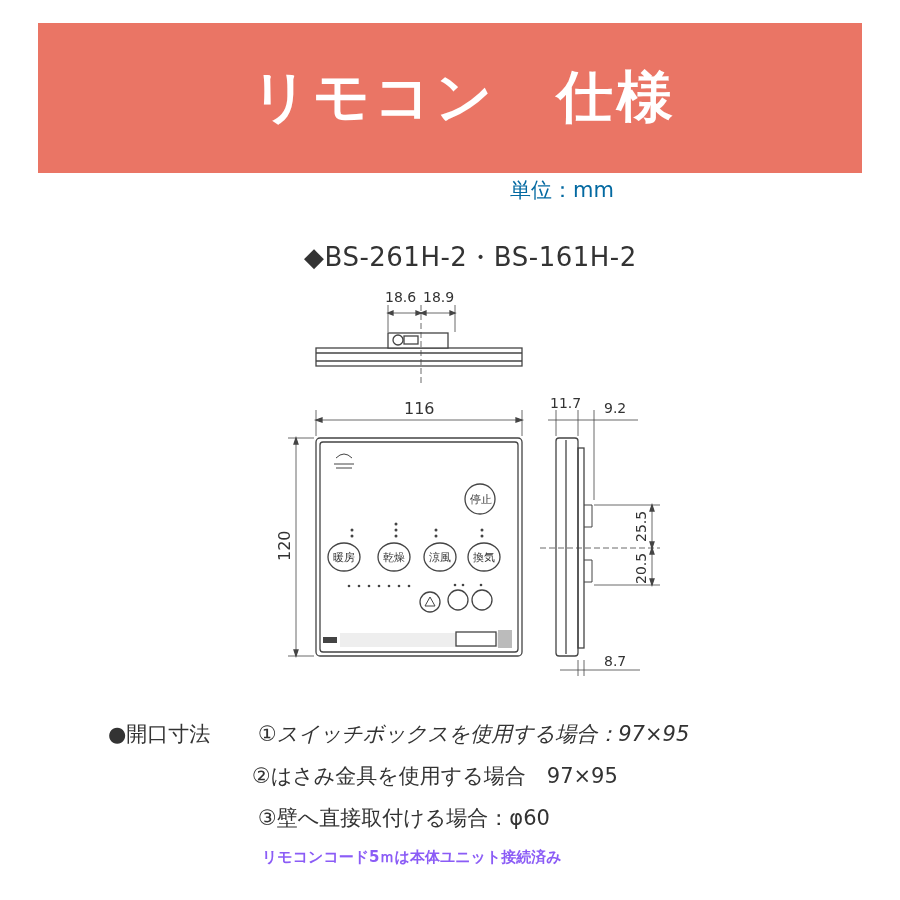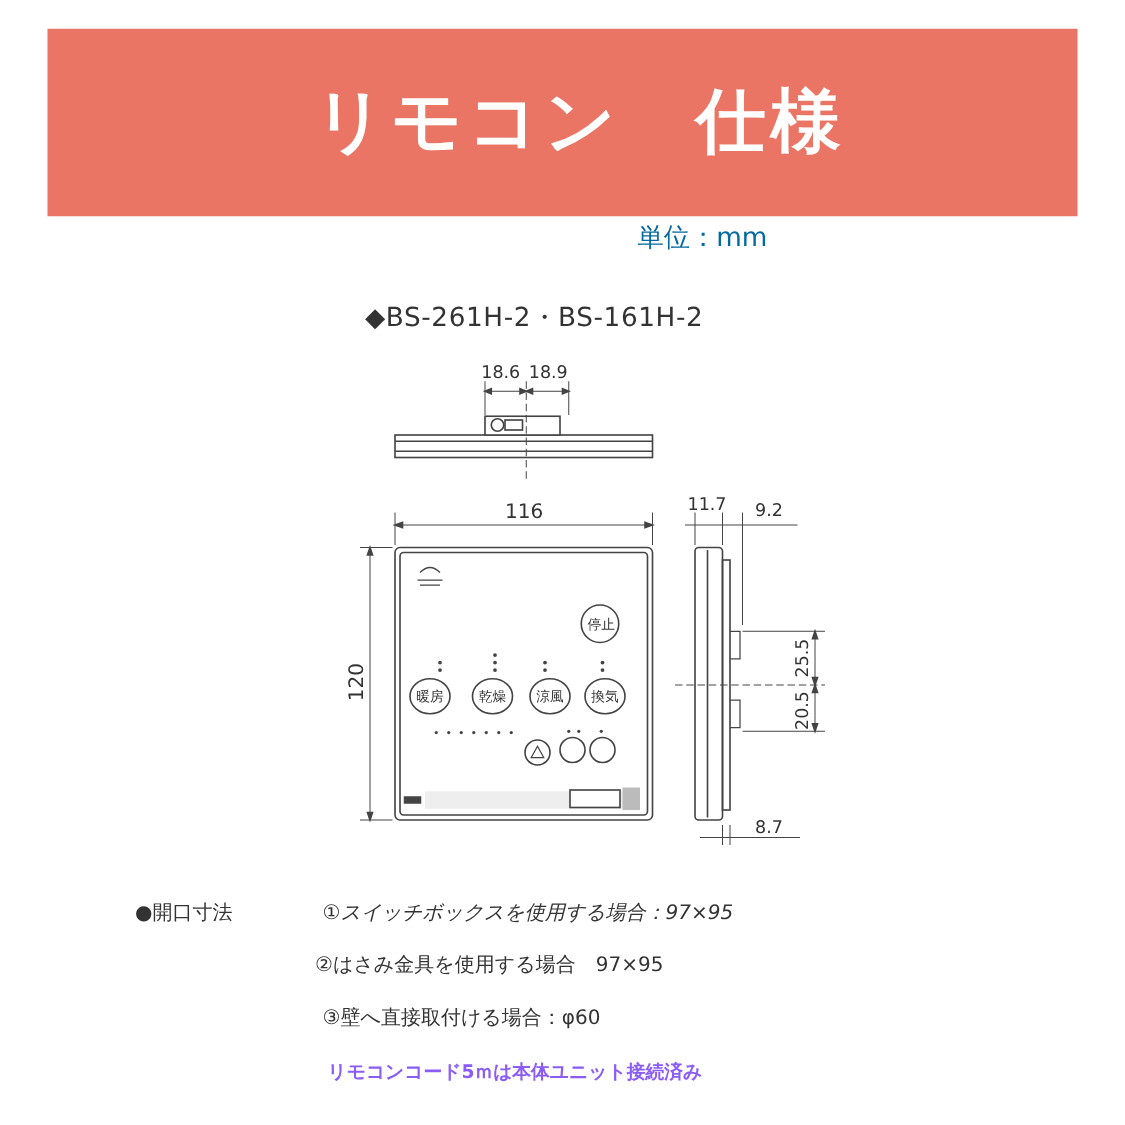--- a/index.html
+++ b/index.html
@@ -7,23 +7,23 @@
   body { position: relative; font-family: "DejaVu Sans", sans-serif; color: #222; }
   .banner {
     position: absolute; left: 38px; top: 23px; width: 824px; height: 150px;
     background: #ea7565; display: flex; align-items: center; justify-content: center; padding-left: 28px;
   }
   .banner h1 {
     color: #fff; font-size: 56px; font-weight: bold; letter-spacing: 4px;
     font-family: "DejaVu Sans", sans-serif; white-space: pre;
   }
   .unit { position: absolute; left: 510px; top: 176px; font-size: 21px; color: #0369a1; }
-  .model { position: absolute; left: 292px; top: 240px; font-size: 21px; color: #333; letter-spacing: 0.5px; }
+  .model { position: absolute; left: 304px; top: 240px; font-size: 26px; color: #333; letter-spacing: 0.5px; }
   svg.drawing { position: absolute; left: 0; top: 0; }
-  .spec { position: absolute; font-size: 16px; color: #333; white-space: pre; }
+  .spec { position: absolute; font-size: 21px; color: #333; white-space: pre; }
   .spec-label { left: 108px; top: 720px; }
   .spec1 { left: 258px; top: 720px; font-style: italic; }
   .spec2 { left: 252px; top: 762px; }
   .spec3 { left: 258px; top: 804px; }
   .note { position: absolute; left: 262px; top: 848px; font-size: 15px; color: #8b5cf6; font-weight: bold; }
   .svgtxt { font-family: "DejaVu Sans", sans-serif; fill: #333; }
 </style>
 </head>
 <body>
 

